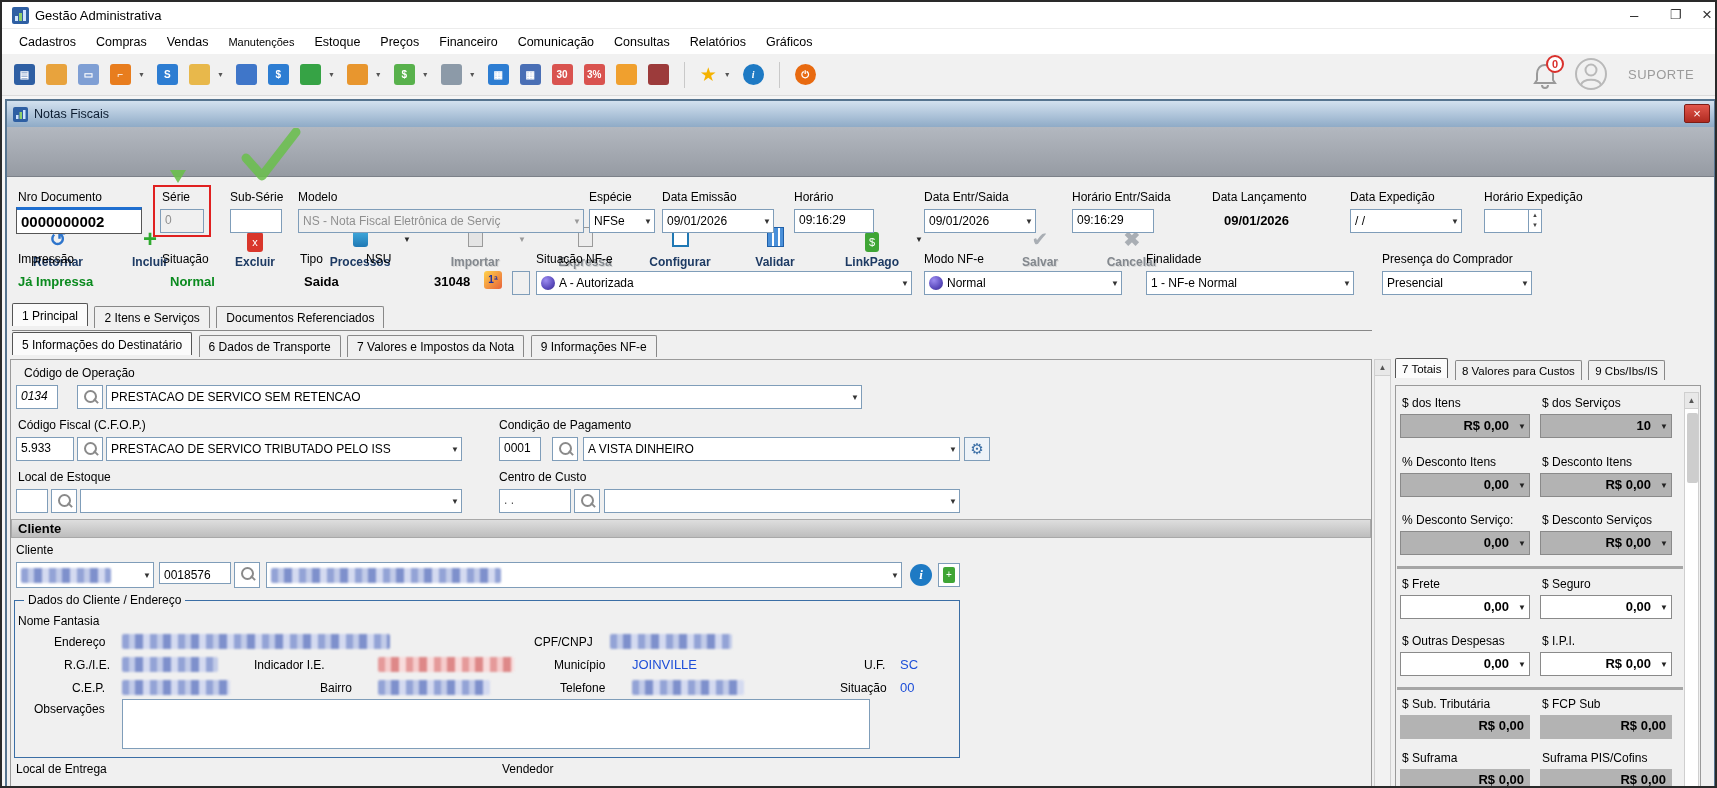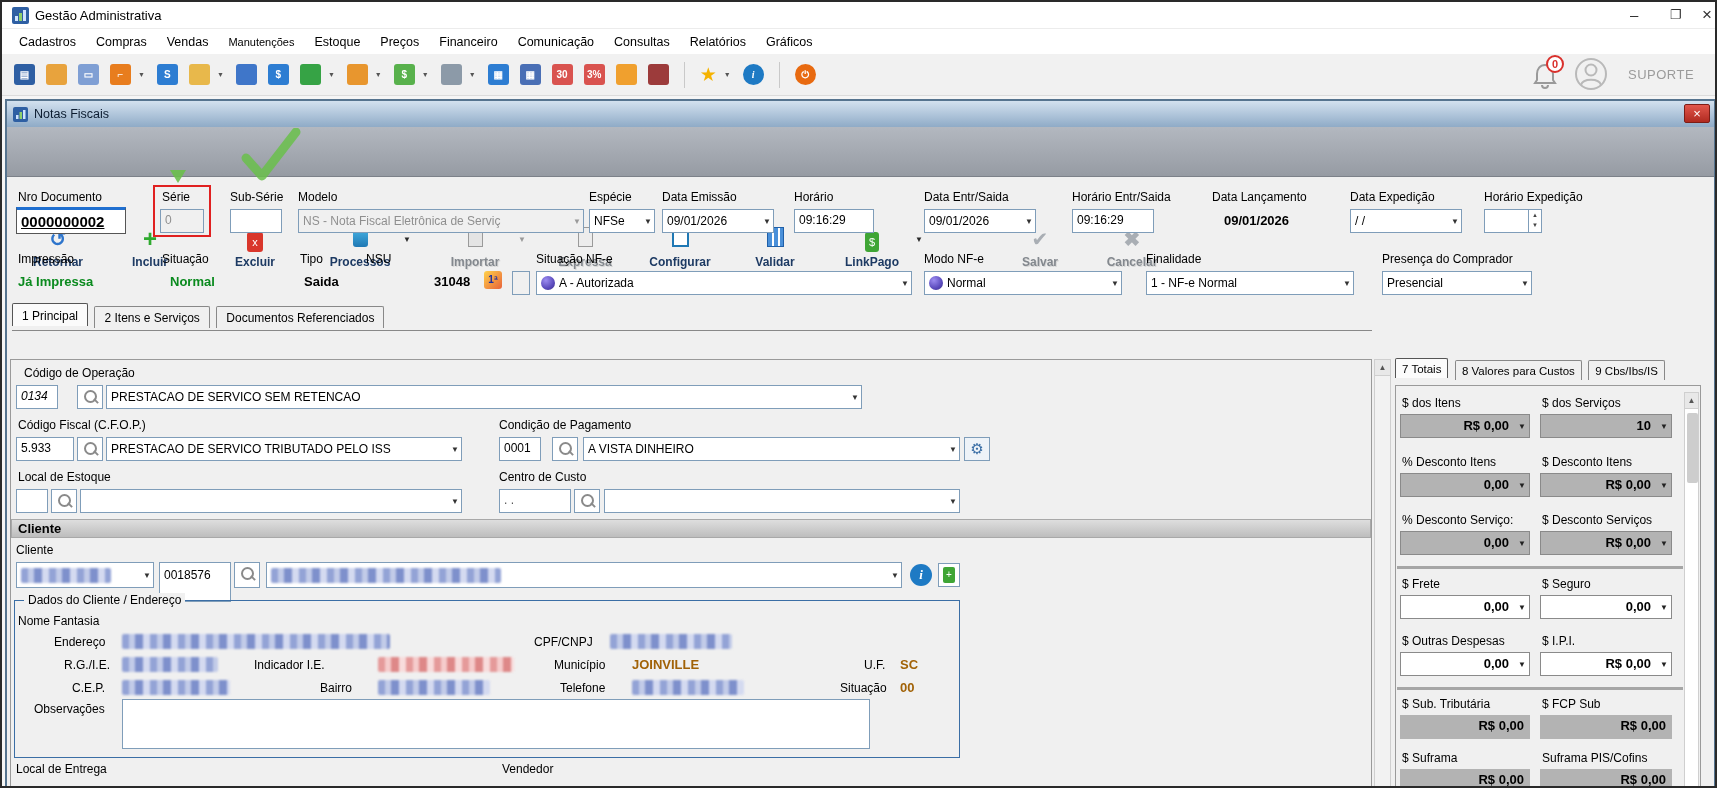--- a/index.html
+++ b/index.html
@@ -18,21 +18,21 @@
   .combo .arr { position:absolute; right:2px; top:50%; transform:translateY(-50%);
     font-size:8px; color:#333; }
   .combo.dis .arr { color:#9a9a9a; }
   .mag { position:absolute; width:26px; height:24px; background:#fff; border:1px solid #7f9db9;
     cursor:pointer; }
   .mag::before { content:""; position:absolute; left:6px; top:4px; width:9px; height:9px;
     border:2px solid #8a8a8a; border-radius:50%; }
   .mag::after { content:""; position:absolute; left:15px; top:14px; width:6px; height:2px;
     background:#8a8a8a; transform:rotate(45deg); }
   .greenb { color:#0a8a1e; font-weight:bold; }
-  .navyb { color:#a16207; font-weight:bold; }
+  .navyb { color:#1d4ed8; font-weight:normal; }
   .blur { position:absolute; height:15px; border-radius:2px;
     background:repeating-linear-gradient(90deg,#93a3d6 0 7px,#c2cbe8 7px 13px,#7e90cc 13px 21px,#d4daf0 21px 28px);
     filter:blur(1.2px); }
   .blur.red { background:repeating-linear-gradient(90deg,#e59a9a 0 7px,#f5cccc 7px 13px,#de8888 13px 21px,#f8dcdc 21px 28px); }
   .tab { position:relative; display:inline-block; border:1px solid #888; border-bottom:none;
     background:#f0f0f0; font-size:12px; padding:4px 9px 3px 9px; margin-right:2px;
     border-radius:2px 2px 0 0; color:#000; }
   .tab.active { background:#fbfbfb; border:1px solid #555; border-bottom:none; font-weight:normal;
     padding-top:5px; top:-2px; }
   .tab .uln::first-letter { text-decoration:underline; }
@@ -197,21 +197,21 @@
       <span class="ticon" style="color:#a9aeb4;">✔</span>
       <span class="tlab">Salvar</span>
     </div>
     <div class="tbtn dis" style="left:1082px;">
       <span class="ticon" style="color:#a9aeb4;font-weight:bold;">✖</span>
       <span class="tlab">Cancelar</span>
     </div>
   </div>
 
   <span class="lbl" style="left:16px;top:188px;">Nro Documento</span>
-  <div class="field" style="left:14px;top:205px;width:110px;height:27px;border:1px solid #555;border-top:3px solid #1f6fd0;font-size:15px;font-weight:bold;text-decoration:underline;">0000000002</div>
+  <div class="field" style="left:14px;top:205px;width:126px;height:27px;border:1px solid #555;border-top:3px solid #1f6fd0;font-size:15px;font-weight:bold;">0000000002</div>
 
   <span class="lbl" style="left:160px;top:188px;">Série</span>
   <div class="field dis" style="left:158px;top:207px;width:44px;">0</div>
 
   <div class="abs" style="left:151px;top:183px;width:58px;height:52px;border:2px solid #e02020;pointer-events:none;"></div>
 
   <svg class="abs" style="left:238px;top:126px;pointer-events:none;" width="62" height="58">
     <polyline points="6,30 22,48 56,4" fill="none" stroke="rgba(106,191,75,0.85)" stroke-width="9" stroke-linecap="round" stroke-linejoin="round"></polyline>
   </svg>
   <div class="abs" style="left:168px;top:168px;width:0;height:0;border-left:8px solid transparent;border-right:8px solid transparent;border-top:13px solid rgba(106,191,75,0.9);pointer-events:none;"></div>
@@ -301,20 +301,26 @@
     <span>Presencial</span>
     <span class="arr">▼</span>
   </div>
 
   <div class="abs" style="left:10px;top:303px;height:26px;border-bottom:1px solid #888;width:1360px;">
     <span class="tab active"><span class="uln">1 Principal</span></span>
     <span class="tab"><span class="uln">2 Itens e Serviços</span></span>
     <span class="tab"><span>Documentos Referenciados</span></span>
   </div>
 
+  <div class="abs" style="left:10px;top:332px;height:26px;width:1360px;">
+    <span class="tab active"><span class="uln">5 Informações do Destinatário</span></span>
+    <span class="tab"><span class="uln">6 Dados de Transporte</span></span>
+    <span class="tab"><span class="uln">7 Valores e Impostos da Nota</span></span>
+    <span class="tab"><span class="uln">9 Informações NF-e</span></span>
+  </div>
 
   <div class="abs" style="left:8px;top:357px;width:1362px;height:429px;border:1px solid #9a9a9a;background:#f0f0f0;"></div>
 
   <span class="lbl" style="left:22px;top:364px;">Código de Operação</span>
   <div class="field" style="left:14px;top:383px;width:42px;font-style:italic;">0134</div>
   <span class="mag" style="left:75px;top:383px;"></span>
   <div class="combo" style="left:104px;top:383px;width:756px;">
     <span>PRESTACAO DE SERVICO SEM RETENCAO</span>
     <span class="arr">▼</span>
   </div>
@@ -350,21 +356,21 @@
     <span class="arr">▼</span>
   </div>
 
   <div class="abs" style="left:9px;top:517px;width:1360px;height:19px;background:linear-gradient(to bottom,#dedede,#bdbdbd);border:1px solid #a8a8a8;font-size:13px;font-weight:bold;padding:1px 0 0 6px;">Cliente</div>
   <span class="lbl" style="left:14px;top:541px;">Cliente</span>
 
   <div class="combo" style="left:14px;top:560px;width:138px;height:26px;">
     <span class="blur" style="position:static;width:90px;"></span>
     <span class="arr">▼</span>
   </div>
-  <div class="field" style="left:157px;top:560px;width:72px;height:40px;padding-top:5px;">0018576</div>
+  <div class="field" style="left:157px;top:560px;width:72px;height:22px;padding-top:5px;">0018576</div>
   <span class="mag" style="left:232px;top:560px;height:26px;"></span>
   <div class="combo" style="left:264px;top:560px;width:636px;height:26px;">
     <span class="blur" style="position:static;width:230px;"></span>
     <span class="arr">▼</span>
   </div>
   <span class="abs" style="left:908px;top:562px;width:22px;height:22px;border-radius:50%;background:#1e7ac4;color:#fff;font-size:13px;font-weight:bold;font-style:italic;text-align:center;line-height:22px;font-family:'Liberation Serif',serif;cursor:pointer;">i</span>
   <span class="abs" style="left:936px;top:561px;width:22px;height:24px;border:1px solid #7f9db9;background:#fff;cursor:pointer;text-align:center;"><span style="display:inline-block;width:12px;height:16px;background:#3fa535;border-radius:2px;margin-top:3px;color:#fff;font-size:10px;line-height:16px;">+</span></span>
 
   <div class="abs" style="left:12px;top:598px;width:946px;height:158px;border:1px solid #3b6ea5;"></div>
   <span class="grouplbl" style="left:22px;top:591px;">Dados do Cliente / Endereço</span>

